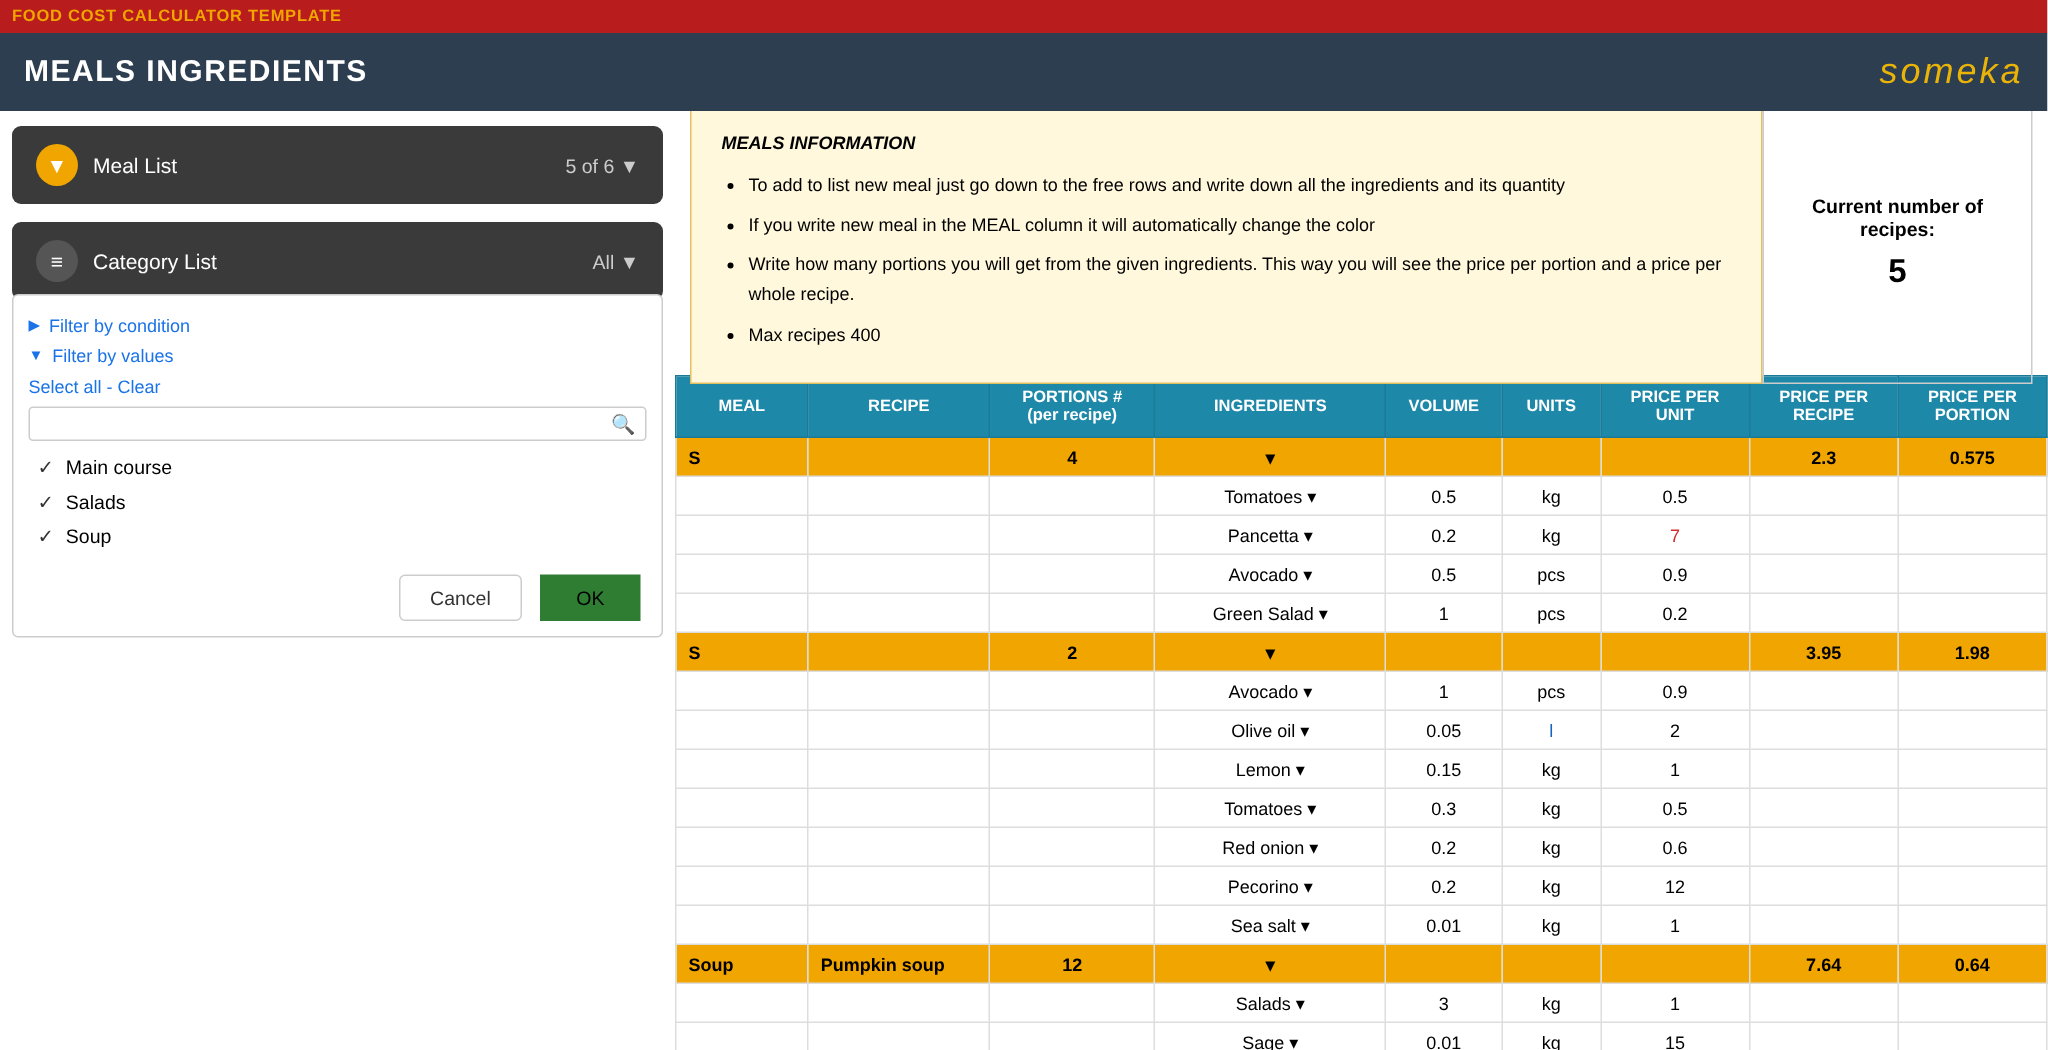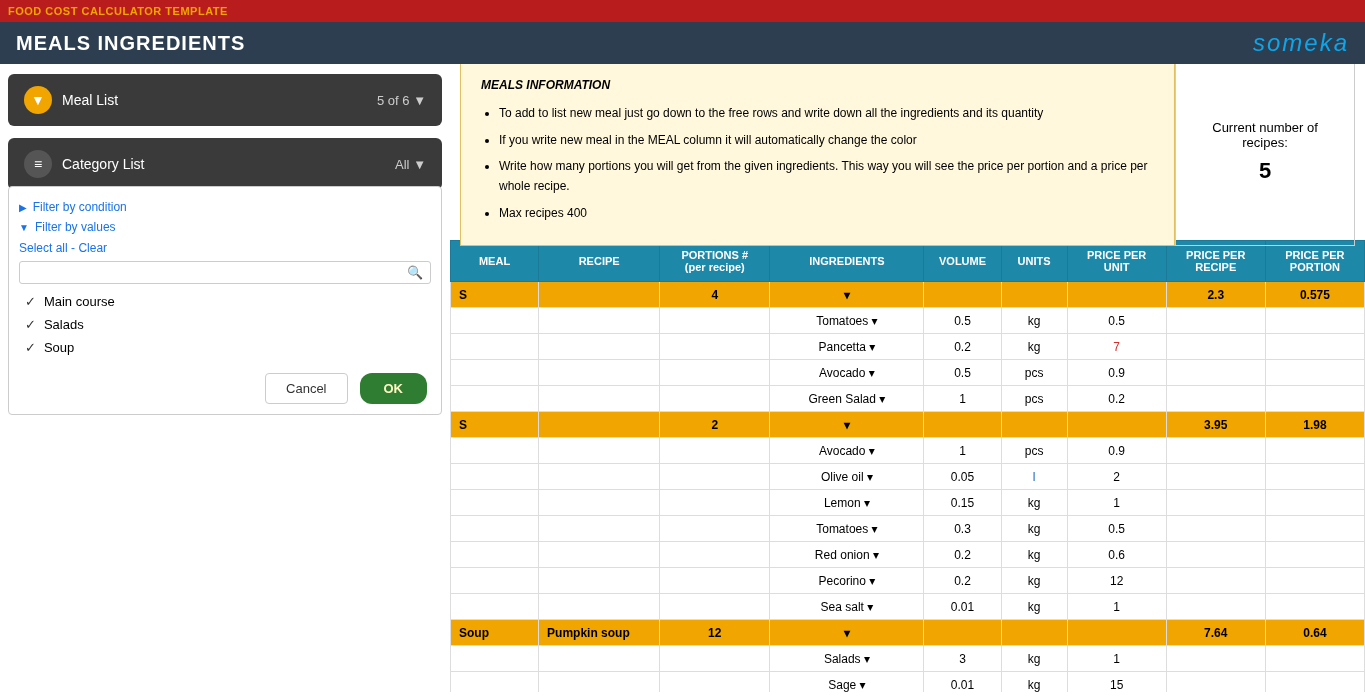--- a/index.html
+++ b/index.html
@@ -16,34 +16,34 @@
     #top-bar span {
       color: #f0a500;
       font-size: 11px;
       font-weight: bold;
       letter-spacing: 0.5px;
     }
 
     
     #header {
       background: #2c3e50;
-      height: 42px;
+      height: 52px;
       display: flex;
       align-items: center;
       justify-content: space-between;
       padding: 0 16px;
     }
     #header-title {
       color: #fff;
       font-size: 20px;
       font-weight: bold;
       letter-spacing: 1px;
     }
     #brand {
-      color: #0ea5e9;
+      color: #eab308;
       font-size: 24px;
       font-style: italic;
       font-weight: 300;
       letter-spacing: 2px;
     }
 
     
     #main {
       display: flex;
       height: calc(700px - 72px);
@@ -153,26 +153,26 @@
       border: 1px solid #ccc;
       border-radius: 4px;
       padding: 7px 20px;
       cursor: pointer;
       font-size: 13px;
       color: #333;
     }
     .btn-ok {
       background: #2e7d32;
       border: none;
-      border-radius: 12px;
+      border-radius: 0;
       padding: 7px 24px;
       cursor: pointer;
       font-size: 13px;
-      color: #fef9c3;
-      font-weight: bold;
+      color: #000000;
+      font-weight: normal;
     }
 
     
     #info-box {
       background: #fff8dc;
       border: 1px solid #e0c060;
       padding: 16px 20px;
       margin: 10px 0 10px 10px;
       flex: 1;
       font-size: 12px;
@@ -193,21 +193,21 @@
       border: 1px solid #ccc;
       margin: 10px 10px 10px 0;
       display: flex;
       flex-direction: column;
       align-items: center;
       justify-content: center;
       padding: 16px;
       text-align: center;
       font-size: 13px;
     }
-    #recipe-box .recipe-label { font-weight: normal; margin-bottom: 8px; }
+    #recipe-box .recipe-label { font-weight: bold; margin-bottom: 8px; }
     #recipe-box .recipe-num { font-size: 22px; font-weight: bold; }
 
     
     #table-area {
       position: absolute;
       left: 450px;
       top: 0;
       right: 0;
       bottom: 0;
       overflow: auto;

